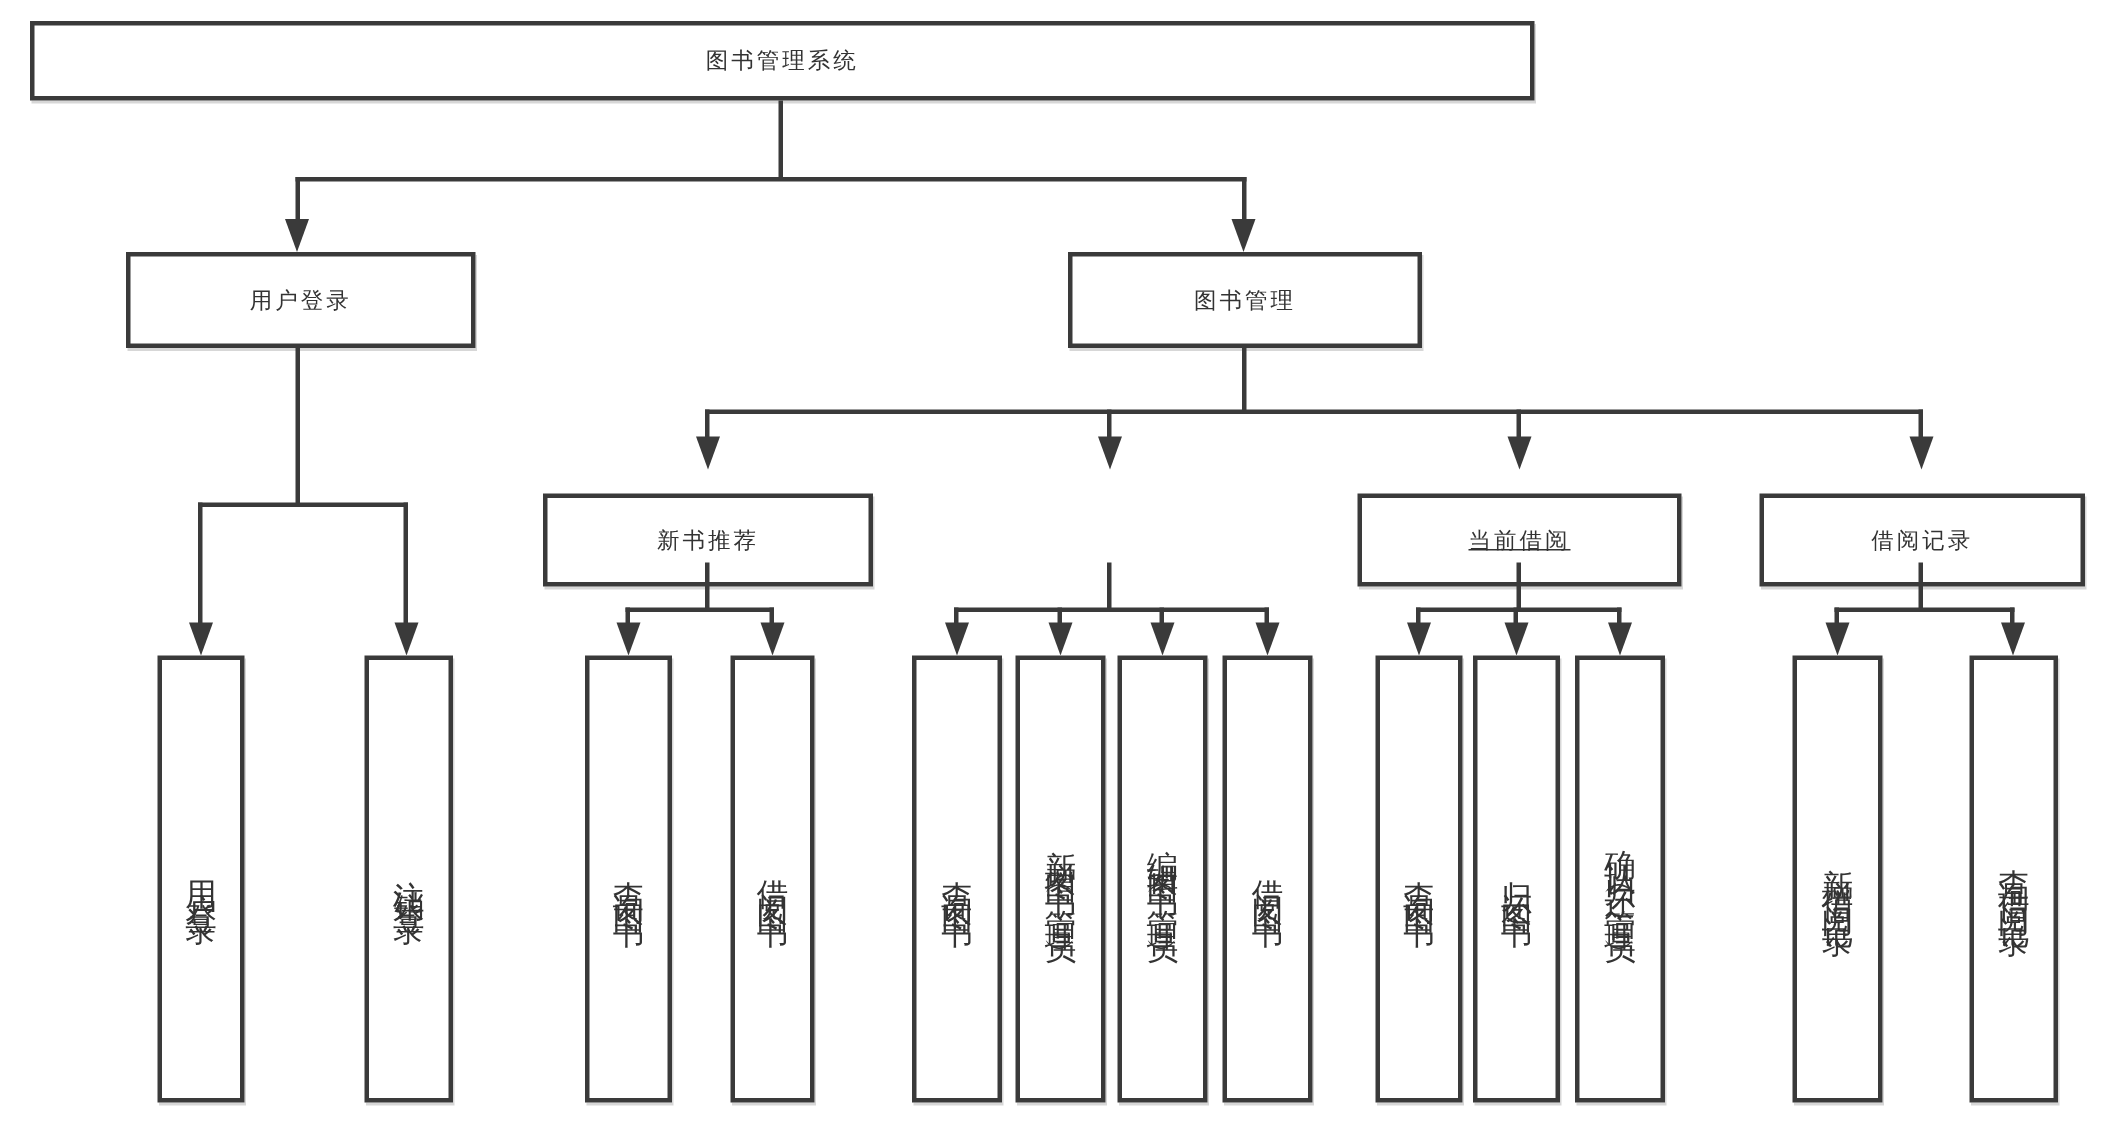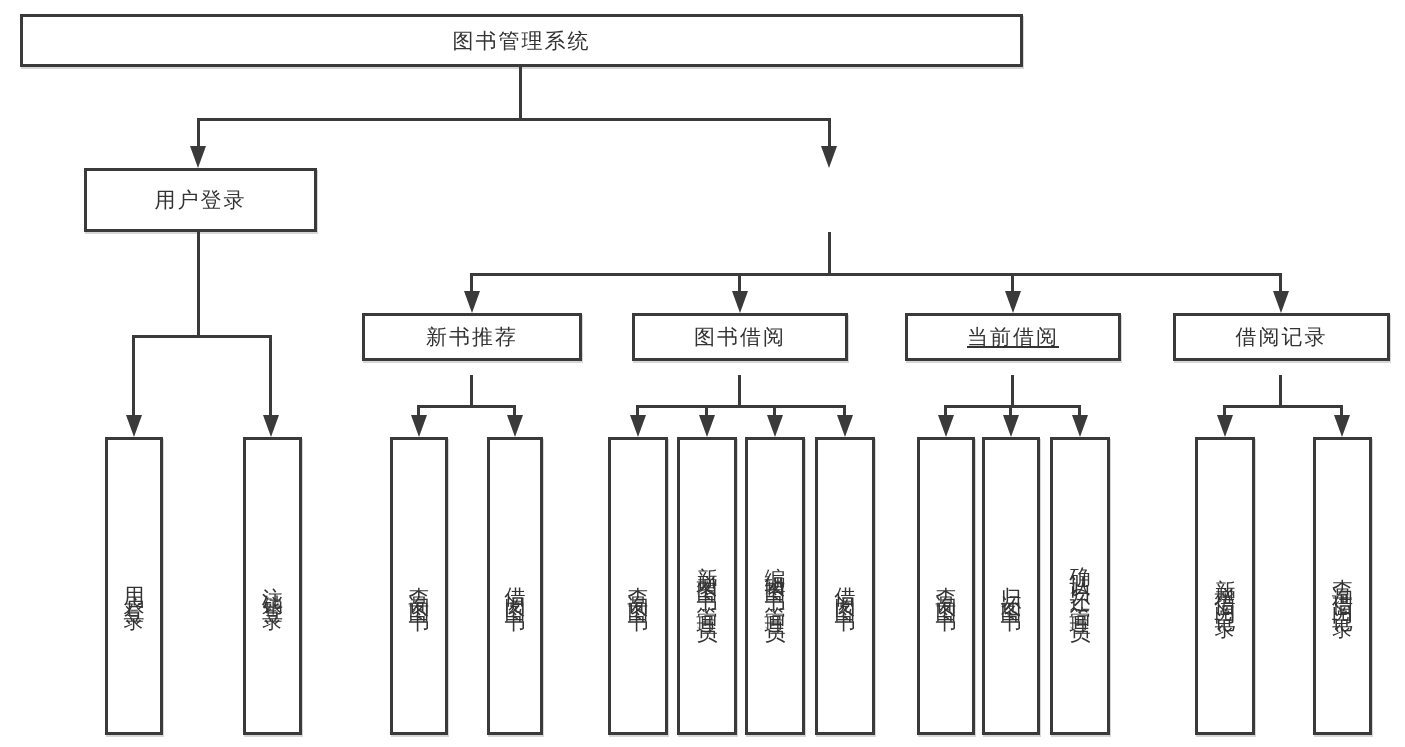--- a/index.html
+++ b/index.html
@@ -8,27 +8,27 @@
   html,body{margin:0;padding:0;background:var(--background);}
   .canvas{
     position:relative; width:1405px; height:747px; background:var(--background);
     font-family:"DejaVu Sans","Liberation Sans",sans-serif; color:var(--text);
     overflow:hidden;
   }
   .box{
     position:absolute; box-sizing:border-box; background:var(--background);
     border:3px solid var(--line);
     display:flex; align-items:center; justify-content:center;
-    font-size:21px; letter-spacing:2px; color:var(--text);
+    font-size:15px; letter-spacing:2px; color:var(--text);
     box-shadow:1px 2px 0 rgba(110,110,110,.28);
     white-space:nowrap;
   }
   .root{left:20px; top:14px; width:1003px; height:53px;}
   .lvl2{top:168px; height:64px;}
-  .lvl3{top:313px; height:48px;}
+  .lvl3{top:329px; height:62px;}
   .leaf{
     top:437px; height:298px; width:58px;
     writing-mode:vertical-rl; text-orientation:mixed;
     font-size:21px; letter-spacing:8px; white-space:normal;
   }
   .vl{position:absolute; width:3px; background:var(--line);}
   .hl{position:absolute; height:3px; background:var(--line);}
   .arrow{
     position:absolute; width:0; height:0;
     border-left:8px solid transparent; border-right:8px solid transparent;
@@ -48,41 +48,41 @@
   <div class="box root">图书管理系统</div>
 
   <div class="vl" style="left:519px; top:67px; height:53px;"></div>
   <div class="hl" style="left:197px; top:118px; width:634px;"></div>
   <div class="vl" style="left:197px; top:118px; height:30px;"></div>
   <div class="arrow" style="left:190px; top:146px;"></div>
   <div class="vl" style="left:828px; top:118px; height:30px;"></div>
   <div class="arrow" style="left:821px; top:146px;"></div>
 
   <div class="box lvl2" style="left:84px; width:233px;">用户登录</div>
+  <div class="box lvl2" style="left:712px; width:236px;">图书管理</div>
 
   <div class="vl" style="left:197px; top:232px; height:106px;"></div>
   <div class="hl" style="left:132px; top:335px; width:140px;"></div>
   <div class="vl" style="left:132px; top:335px; height:82px;"></div>
   <div class="arrow" style="left:126px; top:415px;"></div>
   <div class="vl" style="left:269px; top:335px; height:82px;"></div>
   <div class="arrow" style="left:263px; top:415px;"></div>
 
   <div class="vl" style="left:828px; top:232px; height:44px;"></div>
   <div class="hl" style="left:470px; top:273px; width:812px;"></div>
   <div class="vl" style="left:470px; top:273px; height:20px;"></div>
   <div class="arrow" style="left:464px; top:291px;"></div>
   <div class="vl" style="left:738px; top:273px; height:20px;"></div>
   <div class="arrow" style="left:732px; top:291px;"></div>
   <div class="vl" style="left:1011px; top:273px; height:20px;"></div>
   <div class="arrow" style="left:1005px; top:291px;"></div>
   <div class="vl" style="left:1279px; top:273px; height:20px;"></div>
   <div class="arrow" style="left:1273px; top:291px;"></div>
 
   <div class="box lvl3" style="left:362px; width:220px;">新书推荐</div>
-  <div class="box lvl3" style="left:632px; width:216px;">图书借阅</div>
   <div class="box lvl3" style="left:905px; width:216px;text-decoration:underline;">当前借阅</div>
   <div class="box lvl3" style="left:1173px; width:217px;">借阅记录</div>
 
   <div class="vl" style="left:470px; top:375px; height:33px;"></div>
   <div class="hl" style="left:417px; top:405px; width:99px;"></div>
   <div class="vl" style="left:417px; top:405px; height:12px;"></div>
   <div class="arrow" style="left:411px; top:415px;"></div>
   <div class="vl" style="left:513px; top:405px; height:12px;"></div>
   <div class="arrow" style="left:507px; top:415px;"></div>
 

